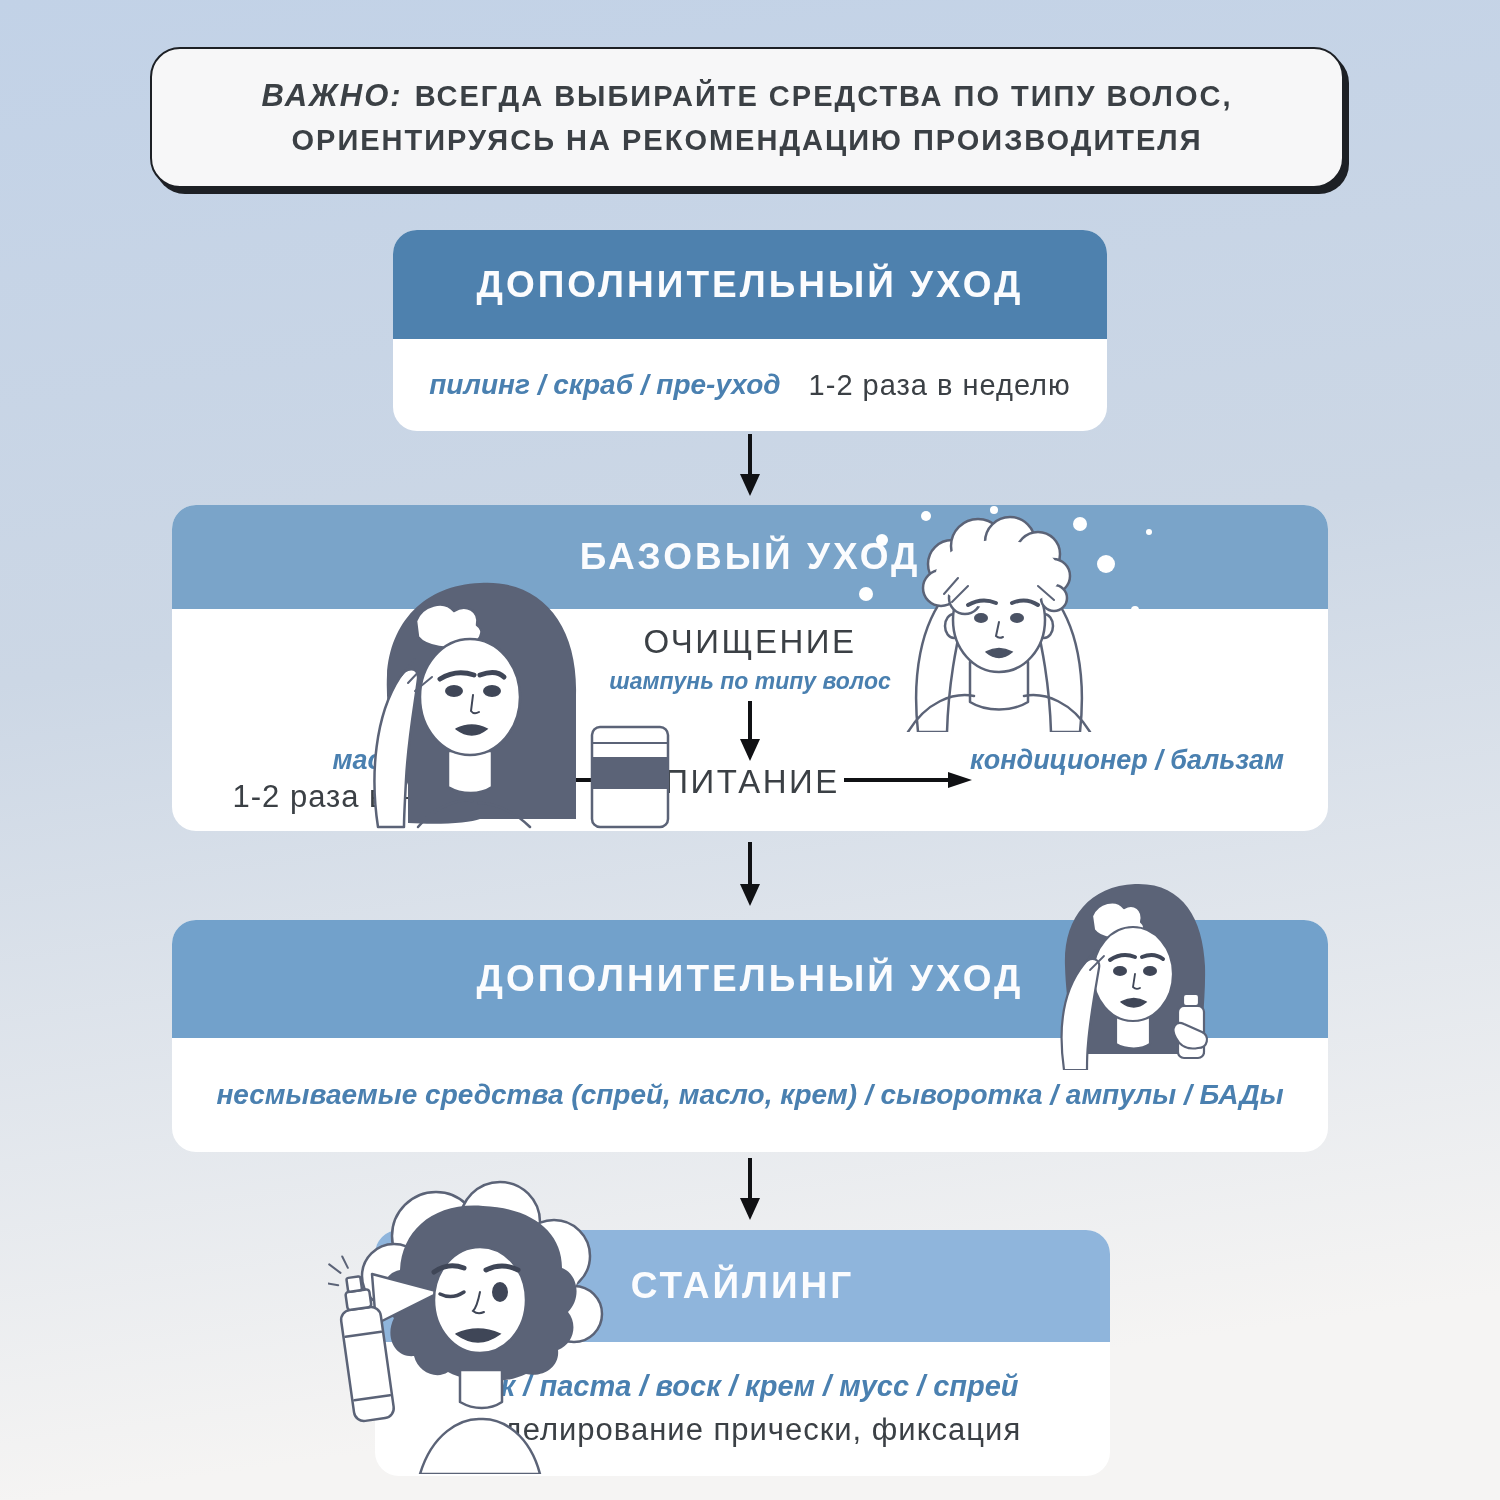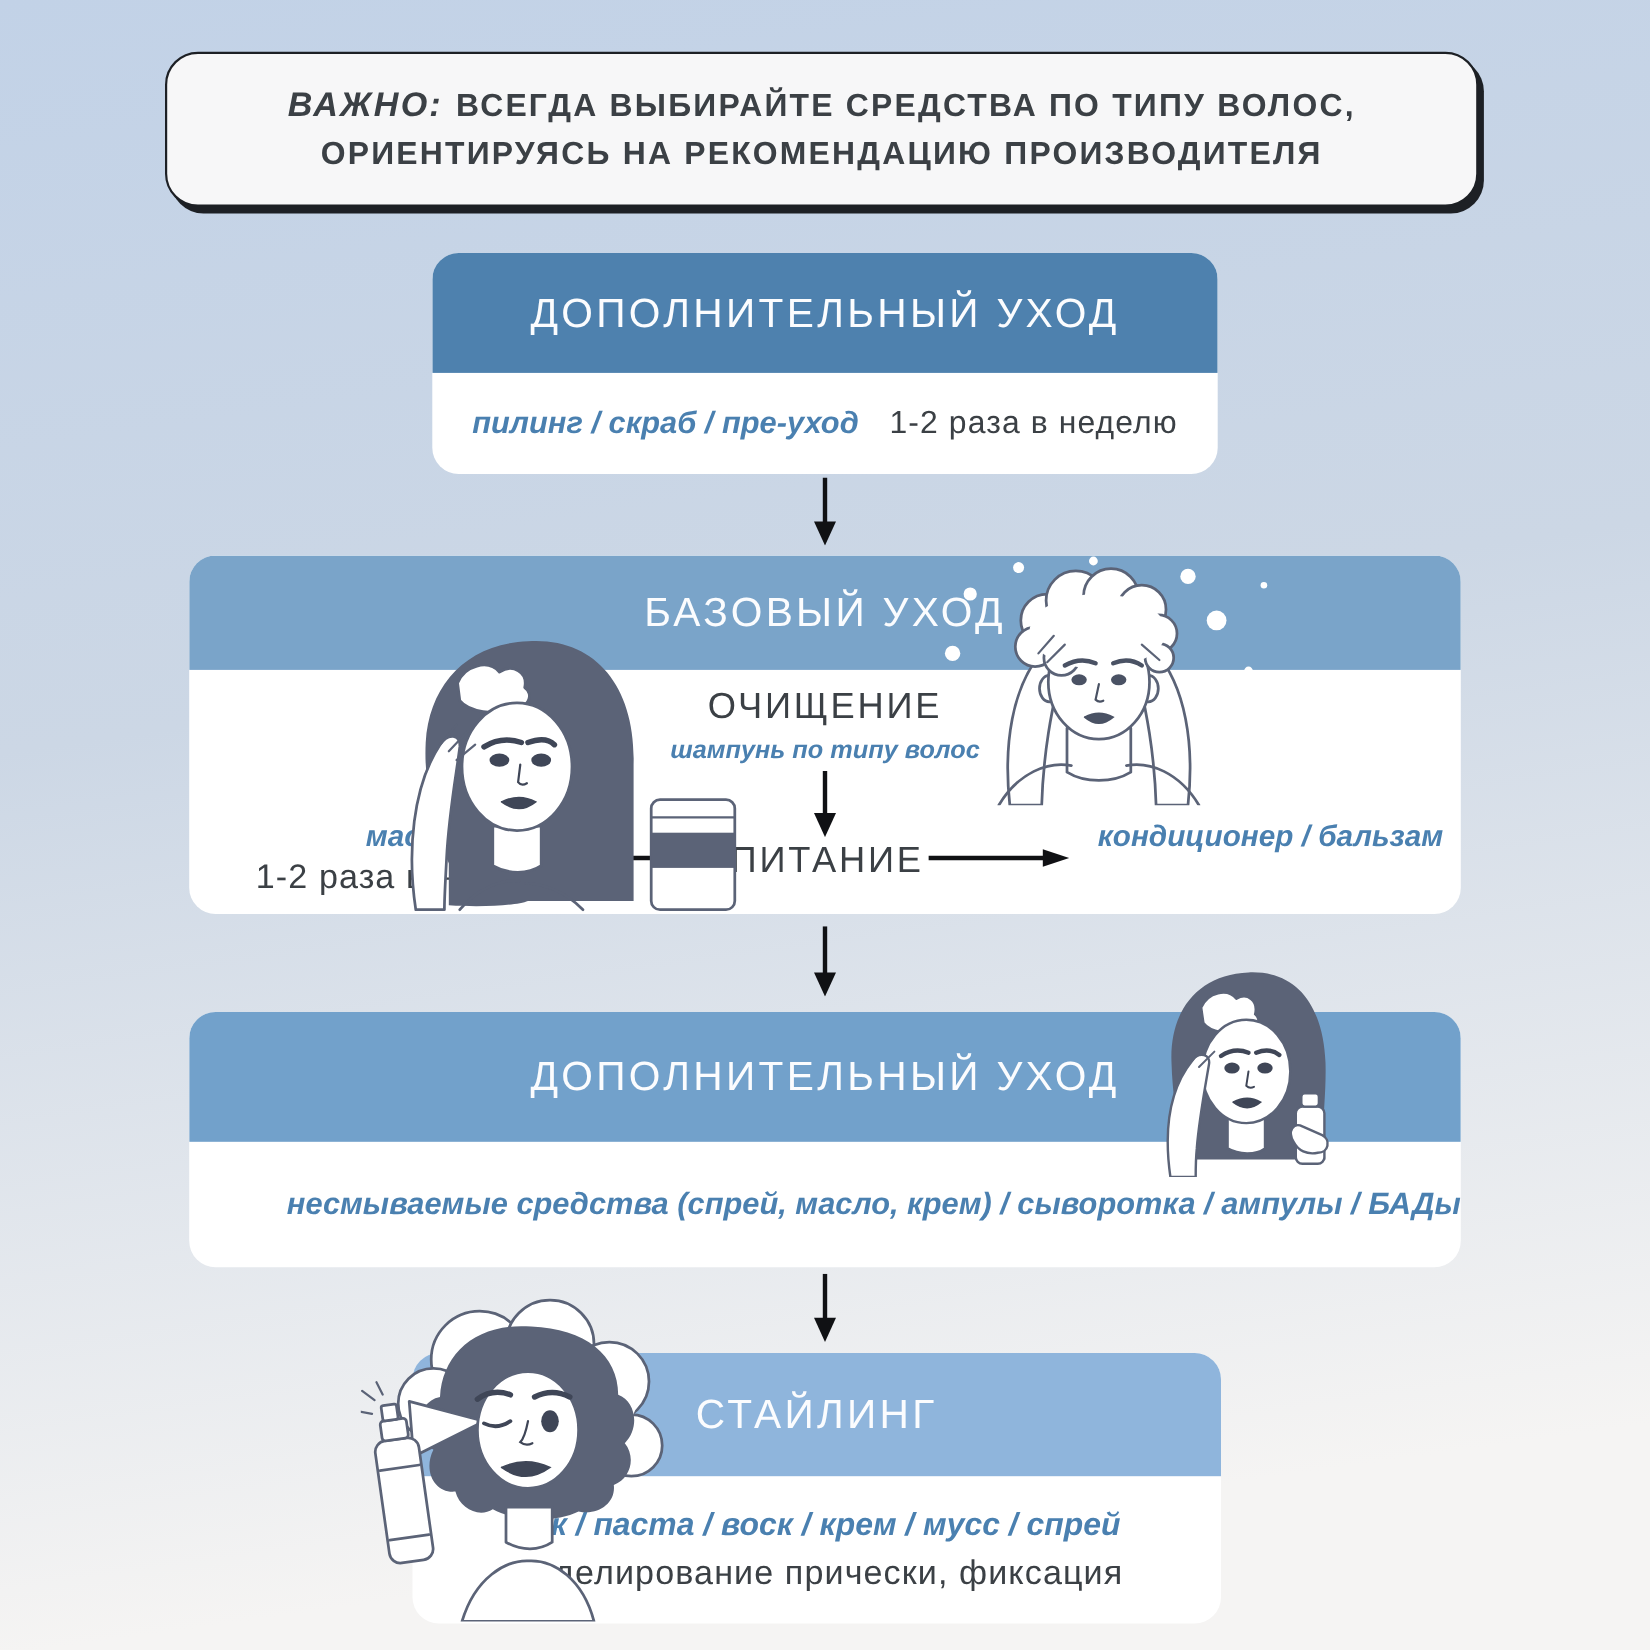--- a/index.html
+++ b/index.html
@@ -19,49 +19,49 @@
   }
   .note-text{
     margin:14px; text-align:center; font-size:29px; letter-spacing:2px;
     line-height:44px; color:var(--text-dark,#3b4045); white-space:nowrap; font-weight:bold;
   }
   .note-text em{font-style:italic; font-weight:bold; font-size:31px; margin-right:12px;}
   
   .card{position:absolute; background:#fff; border-radius:24px; overflow:hidden; z-index:1;}
   .card-head{display:flex; align-items:center; justify-content:center;}
   .card-head h2{
-    margin:0; color:var(--header-text,#fbfcfe); font-size:37px; font-weight:normal;
+    margin:0; color:var(--header-text,#fbfcfe); font-size:37px; font-weight:bold;
     letter-spacing:3px; white-space:nowrap;
   }
   .card1{left:393px; top:230px; width:714px; height:201px;}
   .card1 .card-head{height:109px; background:var(--card1-header,#4e81ae);}
   .card1 .card-body{height:92px; display:flex; flex-direction:row; gap:28px;
                     align-items:center; justify-content:center;border-radius:19px;}
   .card2{left:172px; top:505px; width:1156px; height:326px;}
   .card2 .card-head{height:104px; background:var(--card2-header,#7aa4c9);}
   .card3{left:172px; top:920px; width:1156px; height:232px;}
   .card3 .card-head{height:118px; background:var(--card3-header,#72a1cb);}
   .card3 .card-body{height:114px; display:flex; flex-direction:column; gap:9px;
-                    align-items:flex-end; justify-content:center;}
+                    align-items:center; justify-content:center;}
   .card4{left:375px; top:1230px; width:735px; height:246px;}
   .card4 .card-head{height:112px; background:var(--card4-header,#8fb5dc);}
   .card4 .card-body{height:134px; display:flex; flex-direction:column; gap:9px;
                     align-items:center; justify-content:center;}
   .blue{color:var(--accent-blue-text,#4a80b0); font-style:italic; font-weight:bold;}
   .dark{color:var(--text-dark,#3b4045);}
   .card1 .blue{font-size:28px;} .card1 .dark{font-size:29px; letter-spacing:1px;}
   .card3 .blue{font-size:28px; white-space:nowrap;}
   .card3 .dark{font-size:31px; letter-spacing:1px; white-space:nowrap;}
   .card4 .blue{font-size:29px;} .card4 .dark{font-size:31px; letter-spacing:1px;}
   
   .cleansing{position:absolute; left:0; right:0; top:118px; text-align:center;}
   .step-label{font-size:33px; letter-spacing:2.5px; color:var(--text-dark,#3b4045);}
   .cleansing .blue{display:block; margin-top:7px; font-size:23px;}
   .nutri-left{position:absolute; left:35px; top:240px; width:330px; text-align:center;}
-  .nutri-right{position:absolute; left:770px; top:240px; width:370px; text-align:right;}
+  .nutri-right{position:absolute; left:770px; top:240px; width:370px; text-align:center;}
   .nutri-left .blue,.nutri-right .blue{display:block; font-size:27px;}
   .nutri-left .dark,.nutri-right .dark{display:block; font-size:31px; margin-top:3px; letter-spacing:1px;}
   .nutri-label{position:absolute; left:445px; top:258px; width:270px; text-align:center;}
   
   .arrow{position:absolute; z-index:2;}
   .arrow line{stroke:var(--arrow-black,#101114); stroke-width:4;}
   .arrow polygon{fill:var(--arrow-black,#101114);}
   
   .illus{position:absolute; z-index:3; color:var(--illustration-slate,#5b6377);}
 </style>

